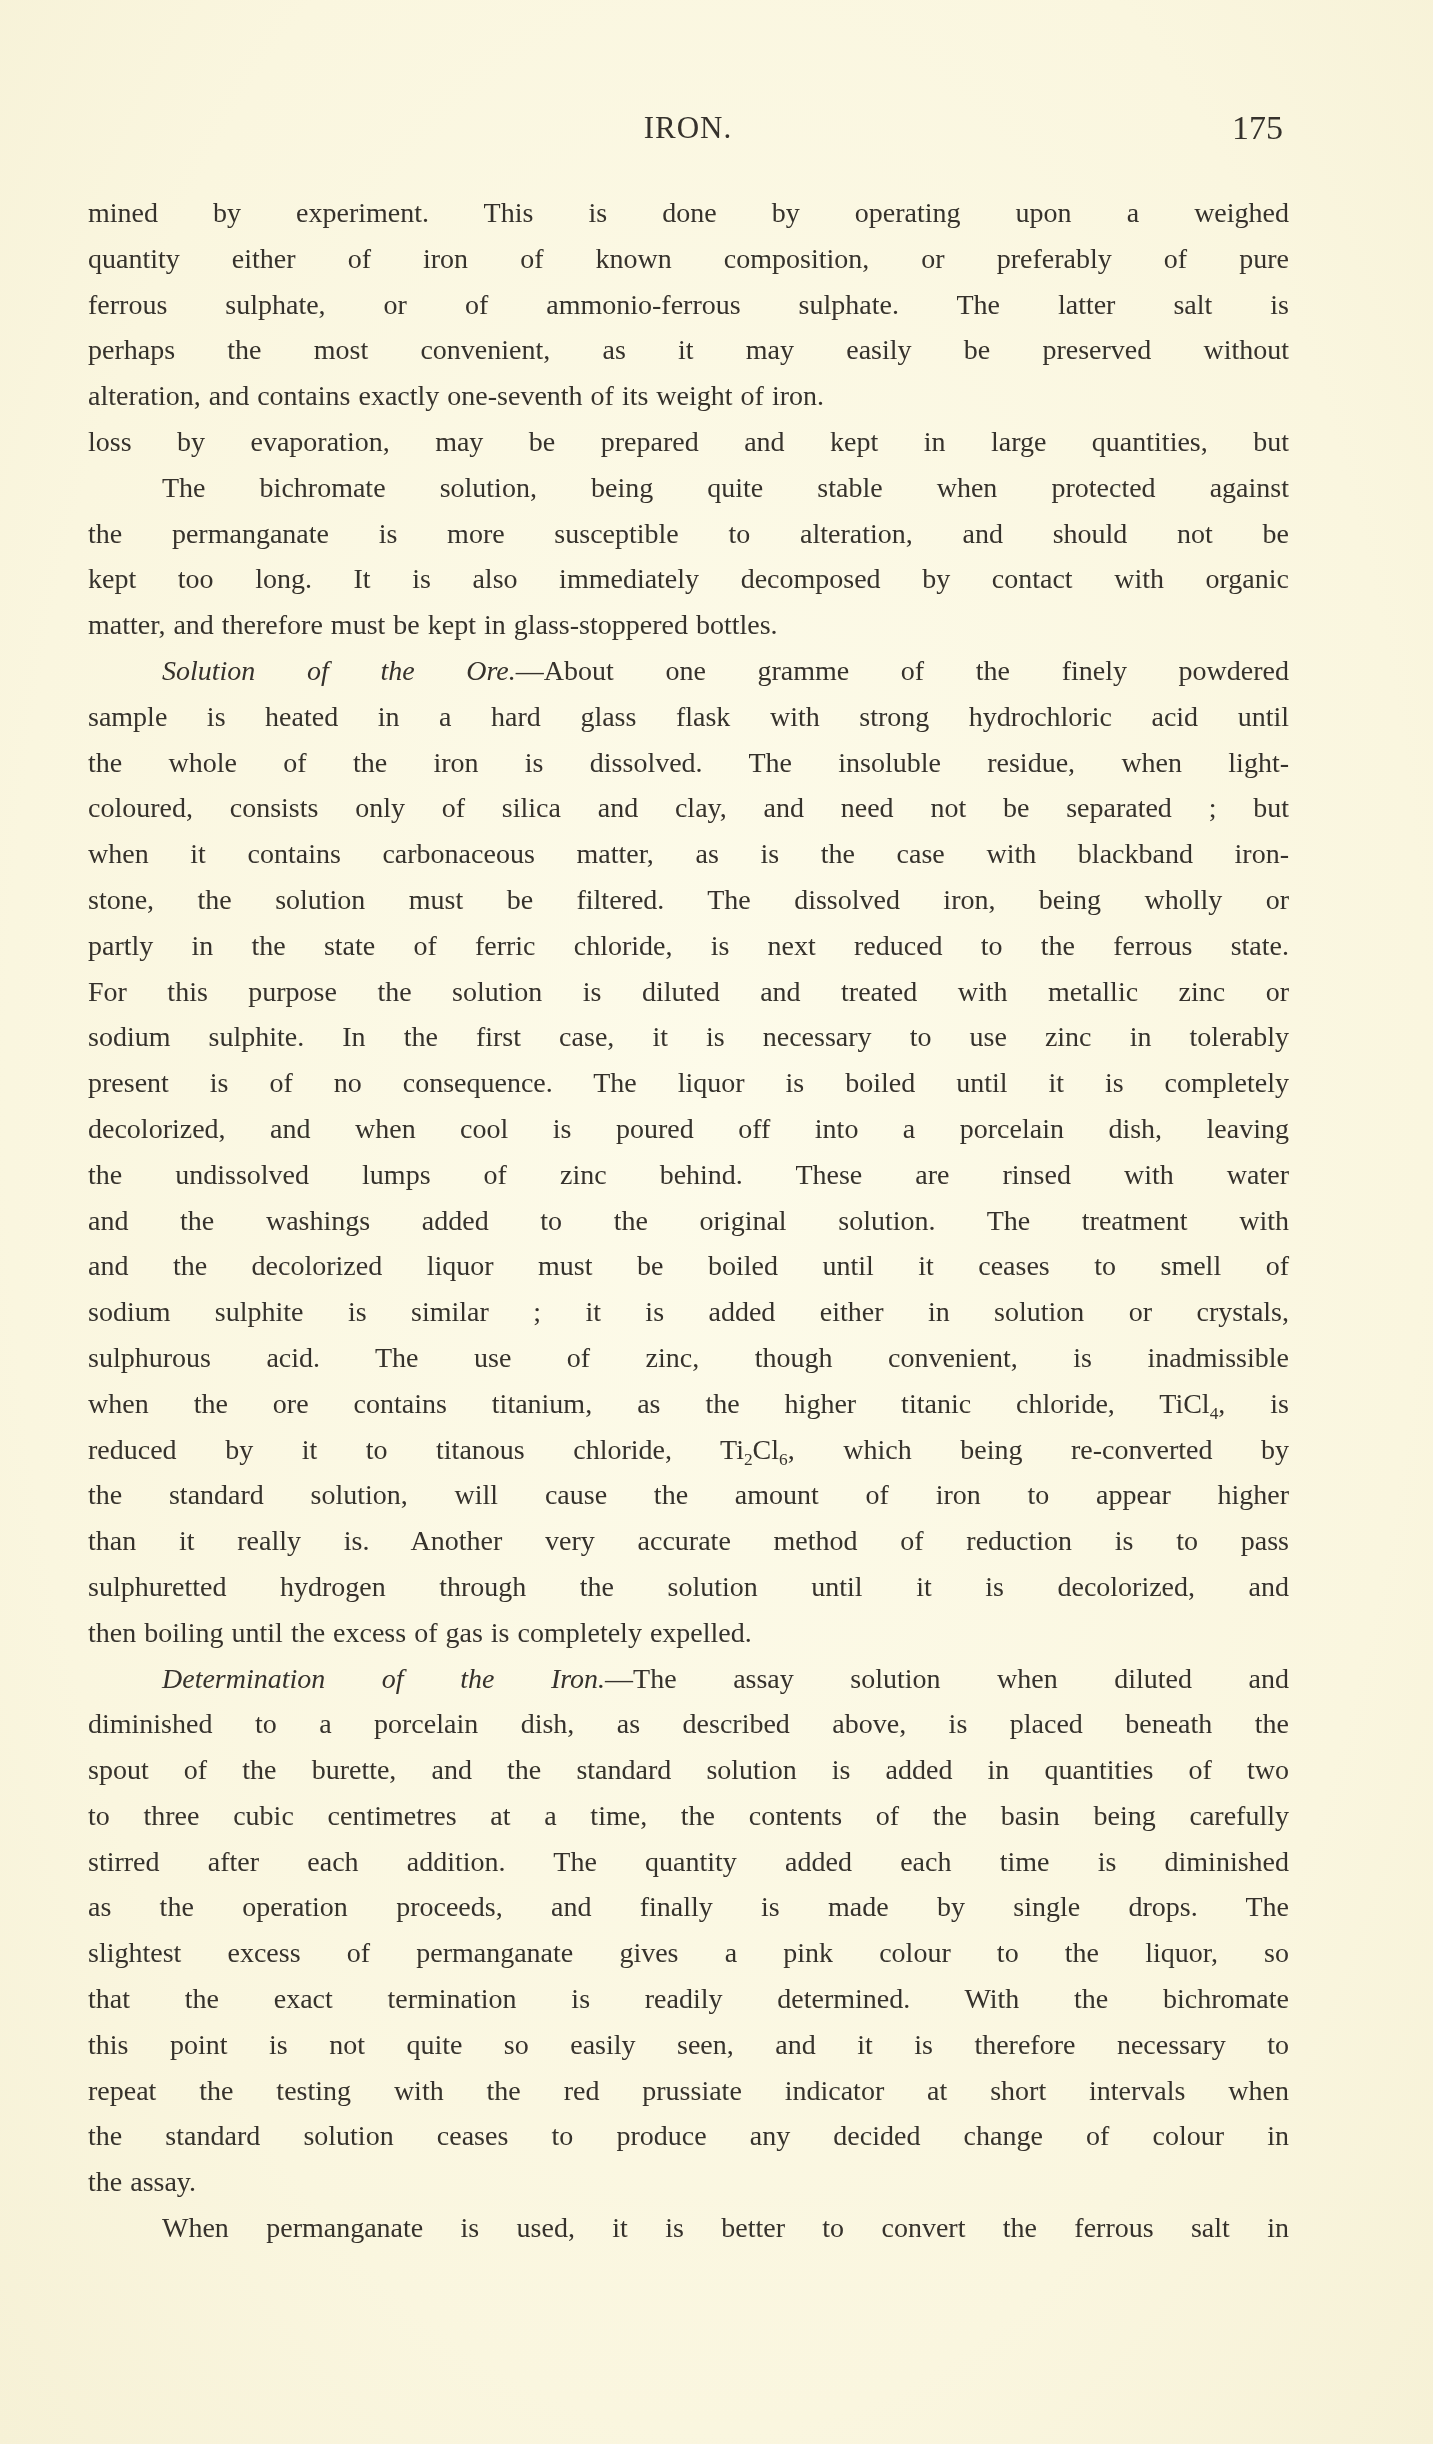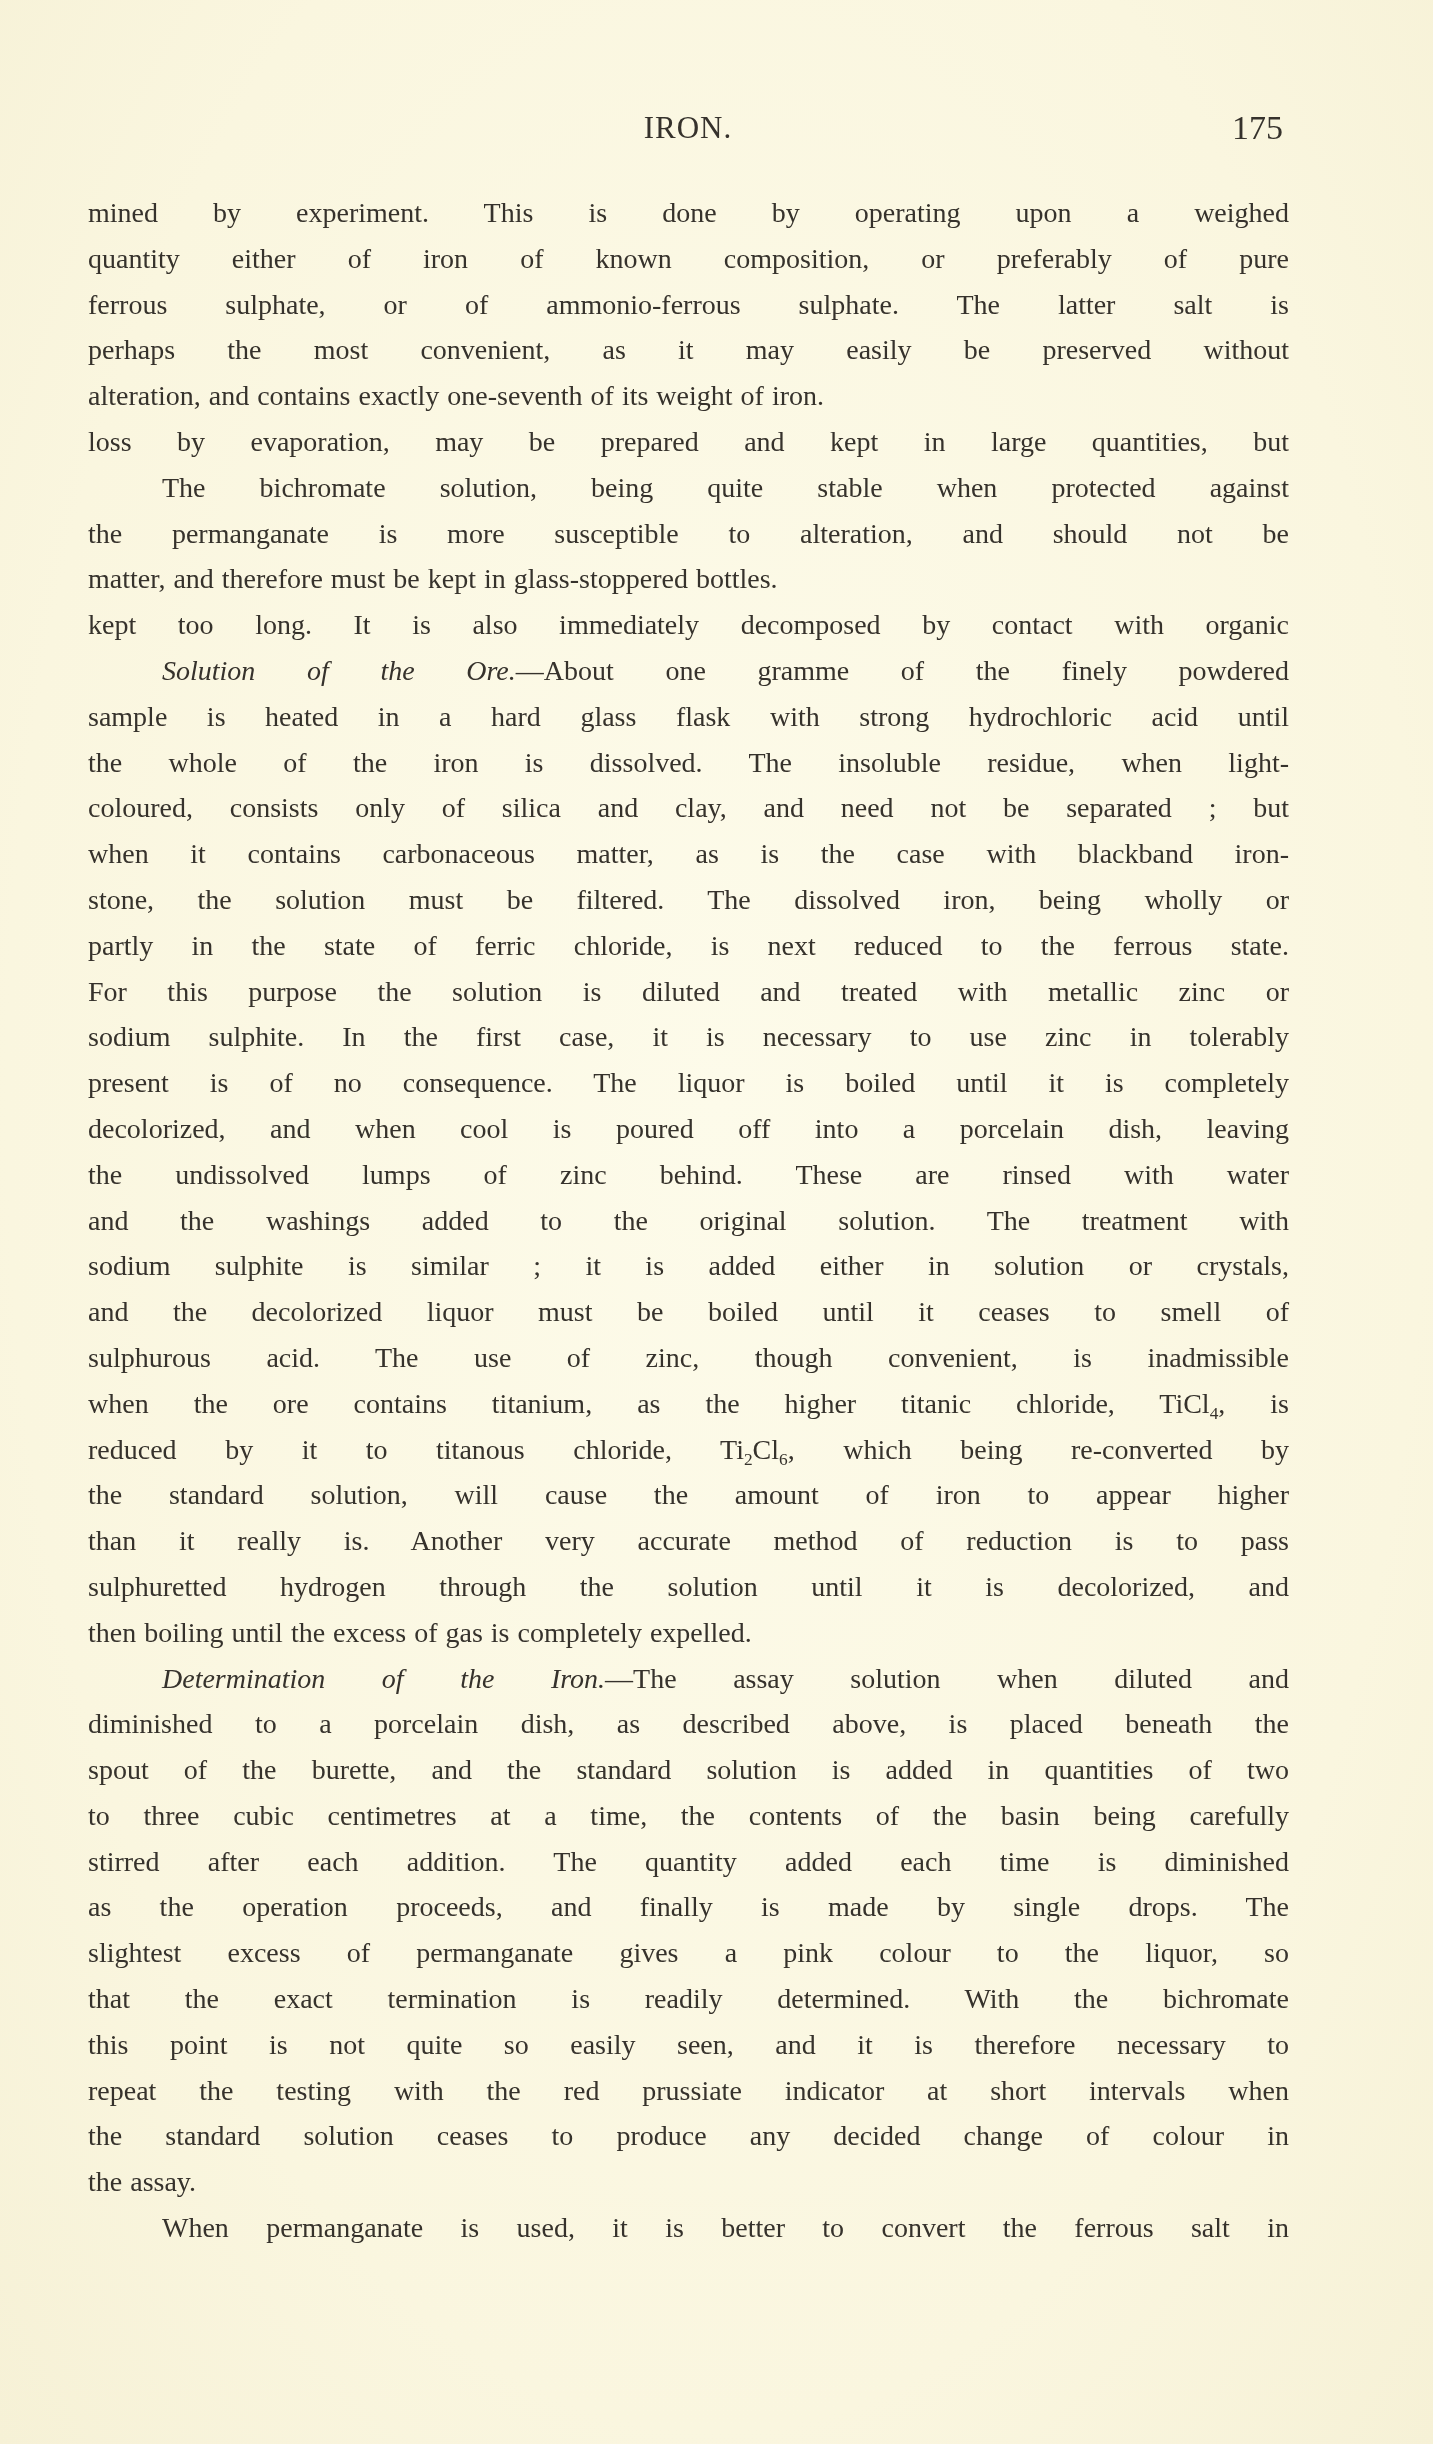--- a/index.html
+++ b/index.html
@@ -47,37 +47,37 @@
   </div>
   <div class="body-text" id="body-text">
       <div class="line"><span>mined by experiment.  This is done by operating upon a weighed</span></div>
       <div class="line"><span>quantity either of iron of known composition, or preferably of pure</span></div>
       <div class="line"><span>ferrous sulphate, or of ammonio-ferrous sulphate.  The latter salt is</span></div>
       <div class="line"><span>perhaps the most convenient, as it may easily be preserved without</span></div>
       <div class="line last"><span>alteration, and contains exactly one-seventh of its weight of iron.</span></div>
       <div class="line"><span>loss by evaporation, may be prepared and kept in large quantities, but</span></div>
       <div class="line indent"><span>The bichromate solution, being quite stable when protected against</span></div>
       <div class="line"><span>the permanganate is more susceptible to alteration, and should not be</span></div>
+      <div class="line"><span>kept too long.  It is also immediately decomposed by contact with organic</span></div>
       <div class="line last"><span>matter, and therefore must be kept in glass-stoppered bottles.</span></div>
-      <div class="line"><span>kept too long.  It is also immediately decomposed by contact with organic</span></div>
       <div class="line indent"><span class="it">Solution of the Ore.</span><span>—About one gramme of the finely powdered</span></div>
       <div class="line"><span>sample is heated in a hard glass flask with strong hydrochloric acid until</span></div>
       <div class="line"><span>the whole of the iron is dissolved.  The insoluble residue, when light-</span></div>
       <div class="line"><span>coloured, consists only of silica and clay, and need not be separated ; but</span></div>
       <div class="line"><span>when it contains carbonaceous matter, as is the case with blackband iron-</span></div>
       <div class="line"><span>stone, the solution must be filtered.  The dissolved iron, being wholly or</span></div>
       <div class="line"><span>partly in the state of ferric chloride, is next reduced to the ferrous state.</span></div>
       <div class="line"><span>For this purpose the solution is diluted and treated with metallic zinc or</span></div>
       <div class="line"><span>sodium sulphite.  In the first case, it is necessary to use zinc in tolerably</span></div>
       <div class="line"><span>present is of no consequence.  The liquor is boiled until it is completely</span></div>
       <div class="line"><span>decolorized, and when cool is poured off into a porcelain dish, leaving</span></div>
       <div class="line"><span>the undissolved lumps of zinc behind.  These are rinsed with water</span></div>
       <div class="line"><span>and the washings added to the original solution.  The treatment with</span></div>
+      <div class="line"><span>and the decolorized liquor must be boiled until it ceases to smell of</span></div>
       <div class="line"><span>sodium sulphite is similar ; it is added either in solution or crystals,</span></div>
-      <div class="line"><span>and the decolorized liquor must be boiled until it ceases to smell of</span></div>
       <div class="line"><span>sulphurous acid.  The use of zinc, though convenient, is inadmissible</span></div>
       <div class="line"><span>when the ore contains titanium, as the higher titanic chloride, TiCl</span><sub>4</sub><span>, is</span></div>
       <div class="line"><span>reduced by it to titanous chloride, Ti</span><sub>2</sub><span>Cl</span><sub>6</sub><span>, which being re-converted by</span></div>
       <div class="line"><span>the standard solution, will cause the amount of iron to appear higher</span></div>
       <div class="line"><span>than it really is.  Another very accurate method of reduction is to pass</span></div>
       <div class="line"><span>sulphuretted hydrogen through the solution until it is decolorized, and</span></div>
       <div class="line last"><span>then boiling until the excess of gas is completely expelled.</span></div>
       <div class="line indent"><span class="it">Determination of the Iron.</span><span>—The assay solution when diluted and</span></div>
       <div class="line"><span>diminished to a porcelain dish, as described above, is placed beneath the</span></div>
       <div class="line"><span>spout of the burette, and the standard solution is added in quantities of two</span></div>

